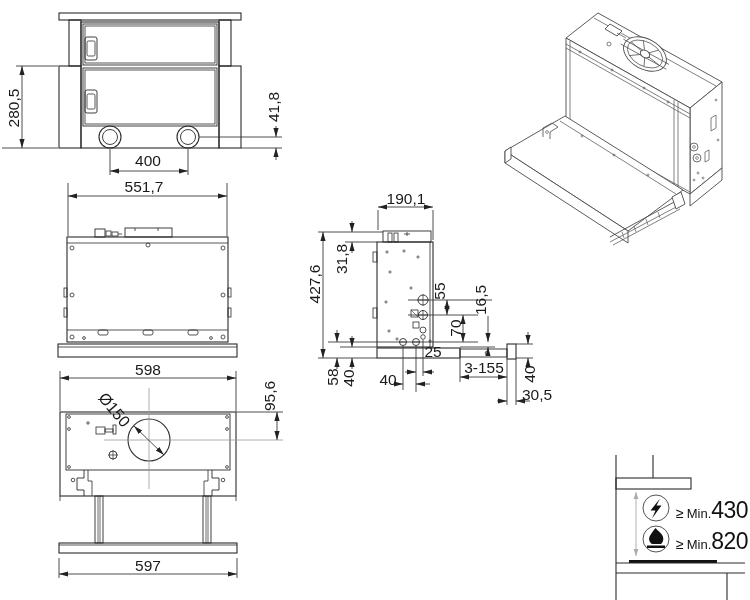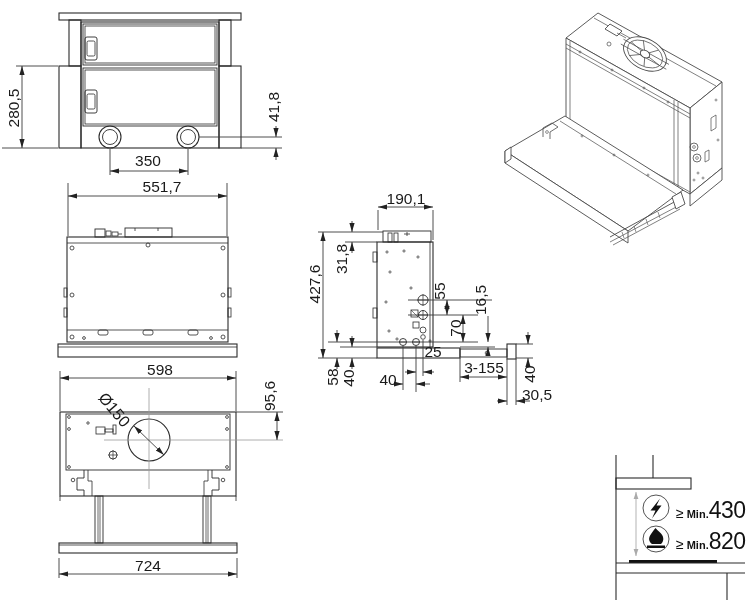--- a/index.html
+++ b/index.html
@@ -5,21 +5,21 @@
   html,body{margin:0;padding:0;background:#fff;}
   #stage{position:relative;width:750px;height:600px;background:#fff;overflow:hidden;
          font-family:"Liberation Sans",sans-serif;}
   #stage svg{position:absolute;left:0;top:0;}
   .lbl{position:absolute;font-size:15.5px;color:#1a1a1a;white-space:nowrap;
        transform:translate(-50%,-50%);line-height:1;}
   .lbl.v{transform:translate(-50%,-50%) rotate(-90deg);}
   .lbl.diag{transform:translate(-50%,-50%) rotate(50deg);font-size:16px;}
   .clr{position:absolute;display:flex;align-items:baseline;color:#111;}
   .clr .gte{font-size:14px;margin-right:3px;}
-  .clr .min{font-size:11px;font-weight:bold;letter-spacing:0;}
+  .clr .min{font-size:13px;font-weight:normal;letter-spacing:0;}
   .clr .val{font-size:23px;letter-spacing:-0.5px;}
 </style>
 </head>
 <body>
 
 <div id="stage">
 <svg width="750" height="600" viewBox="0 0 750 600">
 <defs>
   <marker id="arr" markerUnits="userSpaceOnUse" markerWidth="10" markerHeight="8" refX="9" refY="4" orient="auto-start-reverse">
     <path d="M0,1.4 L9,4 L0,6.6 Z" fill="#222"></path>
@@ -306,26 +306,26 @@
   </g>
   <rect x="629" y="560" width="88" height="3" fill="#111" stroke="none"></rect>
   <line x1="616" y1="563" x2="745" y2="563"></line>
   <line x1="616" y1="573" x2="745" y2="573"></line>
   <line x1="727" y1="573" x2="727" y2="600"></line>
 </g>
 </svg>
 
 <div class="lbl v" style="left:14px;top:108px">280,5</div>
 <div class="lbl v" style="left:274px;top:107px">41,8</div>
-<div class="lbl" style="left:148px;top:161px">350</div>
-<div class="lbl" style="left:162px;top:187px">551,7</div>
-<div class="lbl" style="left:160px;top:370px">598</div>
+<div class="lbl" style="left:148px;top:161px">400</div>
+<div class="lbl" style="left:144px;top:187px">551,7</div>
+<div class="lbl" style="left:148px;top:370px">598</div>
 <div class="lbl diag" style="left:114px;top:410px">Ø150</div>
 <div class="lbl v" style="left:270px;top:396px">95,6</div>
-<div class="lbl" style="left:148px;top:566px">724</div>
+<div class="lbl" style="left:148px;top:566px">597</div>
 <div class="lbl" style="left:406px;top:199px">190,1</div>
 <div class="lbl v" style="left:315px;top:284px">427,6</div>
 <div class="lbl v" style="left:342px;top:259px">31,8</div>
 <div class="lbl v" style="left:440px;top:291px">55</div>
 <div class="lbl v" style="left:481px;top:300px">16,5</div>
 <div class="lbl v" style="left:456px;top:328px">70</div>
 <div class="lbl v" style="left:333px;top:377px">58</div>
 <div class="lbl v" style="left:349px;top:378px">40</div>
 <div class="lbl" style="left:388px;top:380px">40</div>
 <div class="lbl" style="left:433px;top:352px">25</div>

